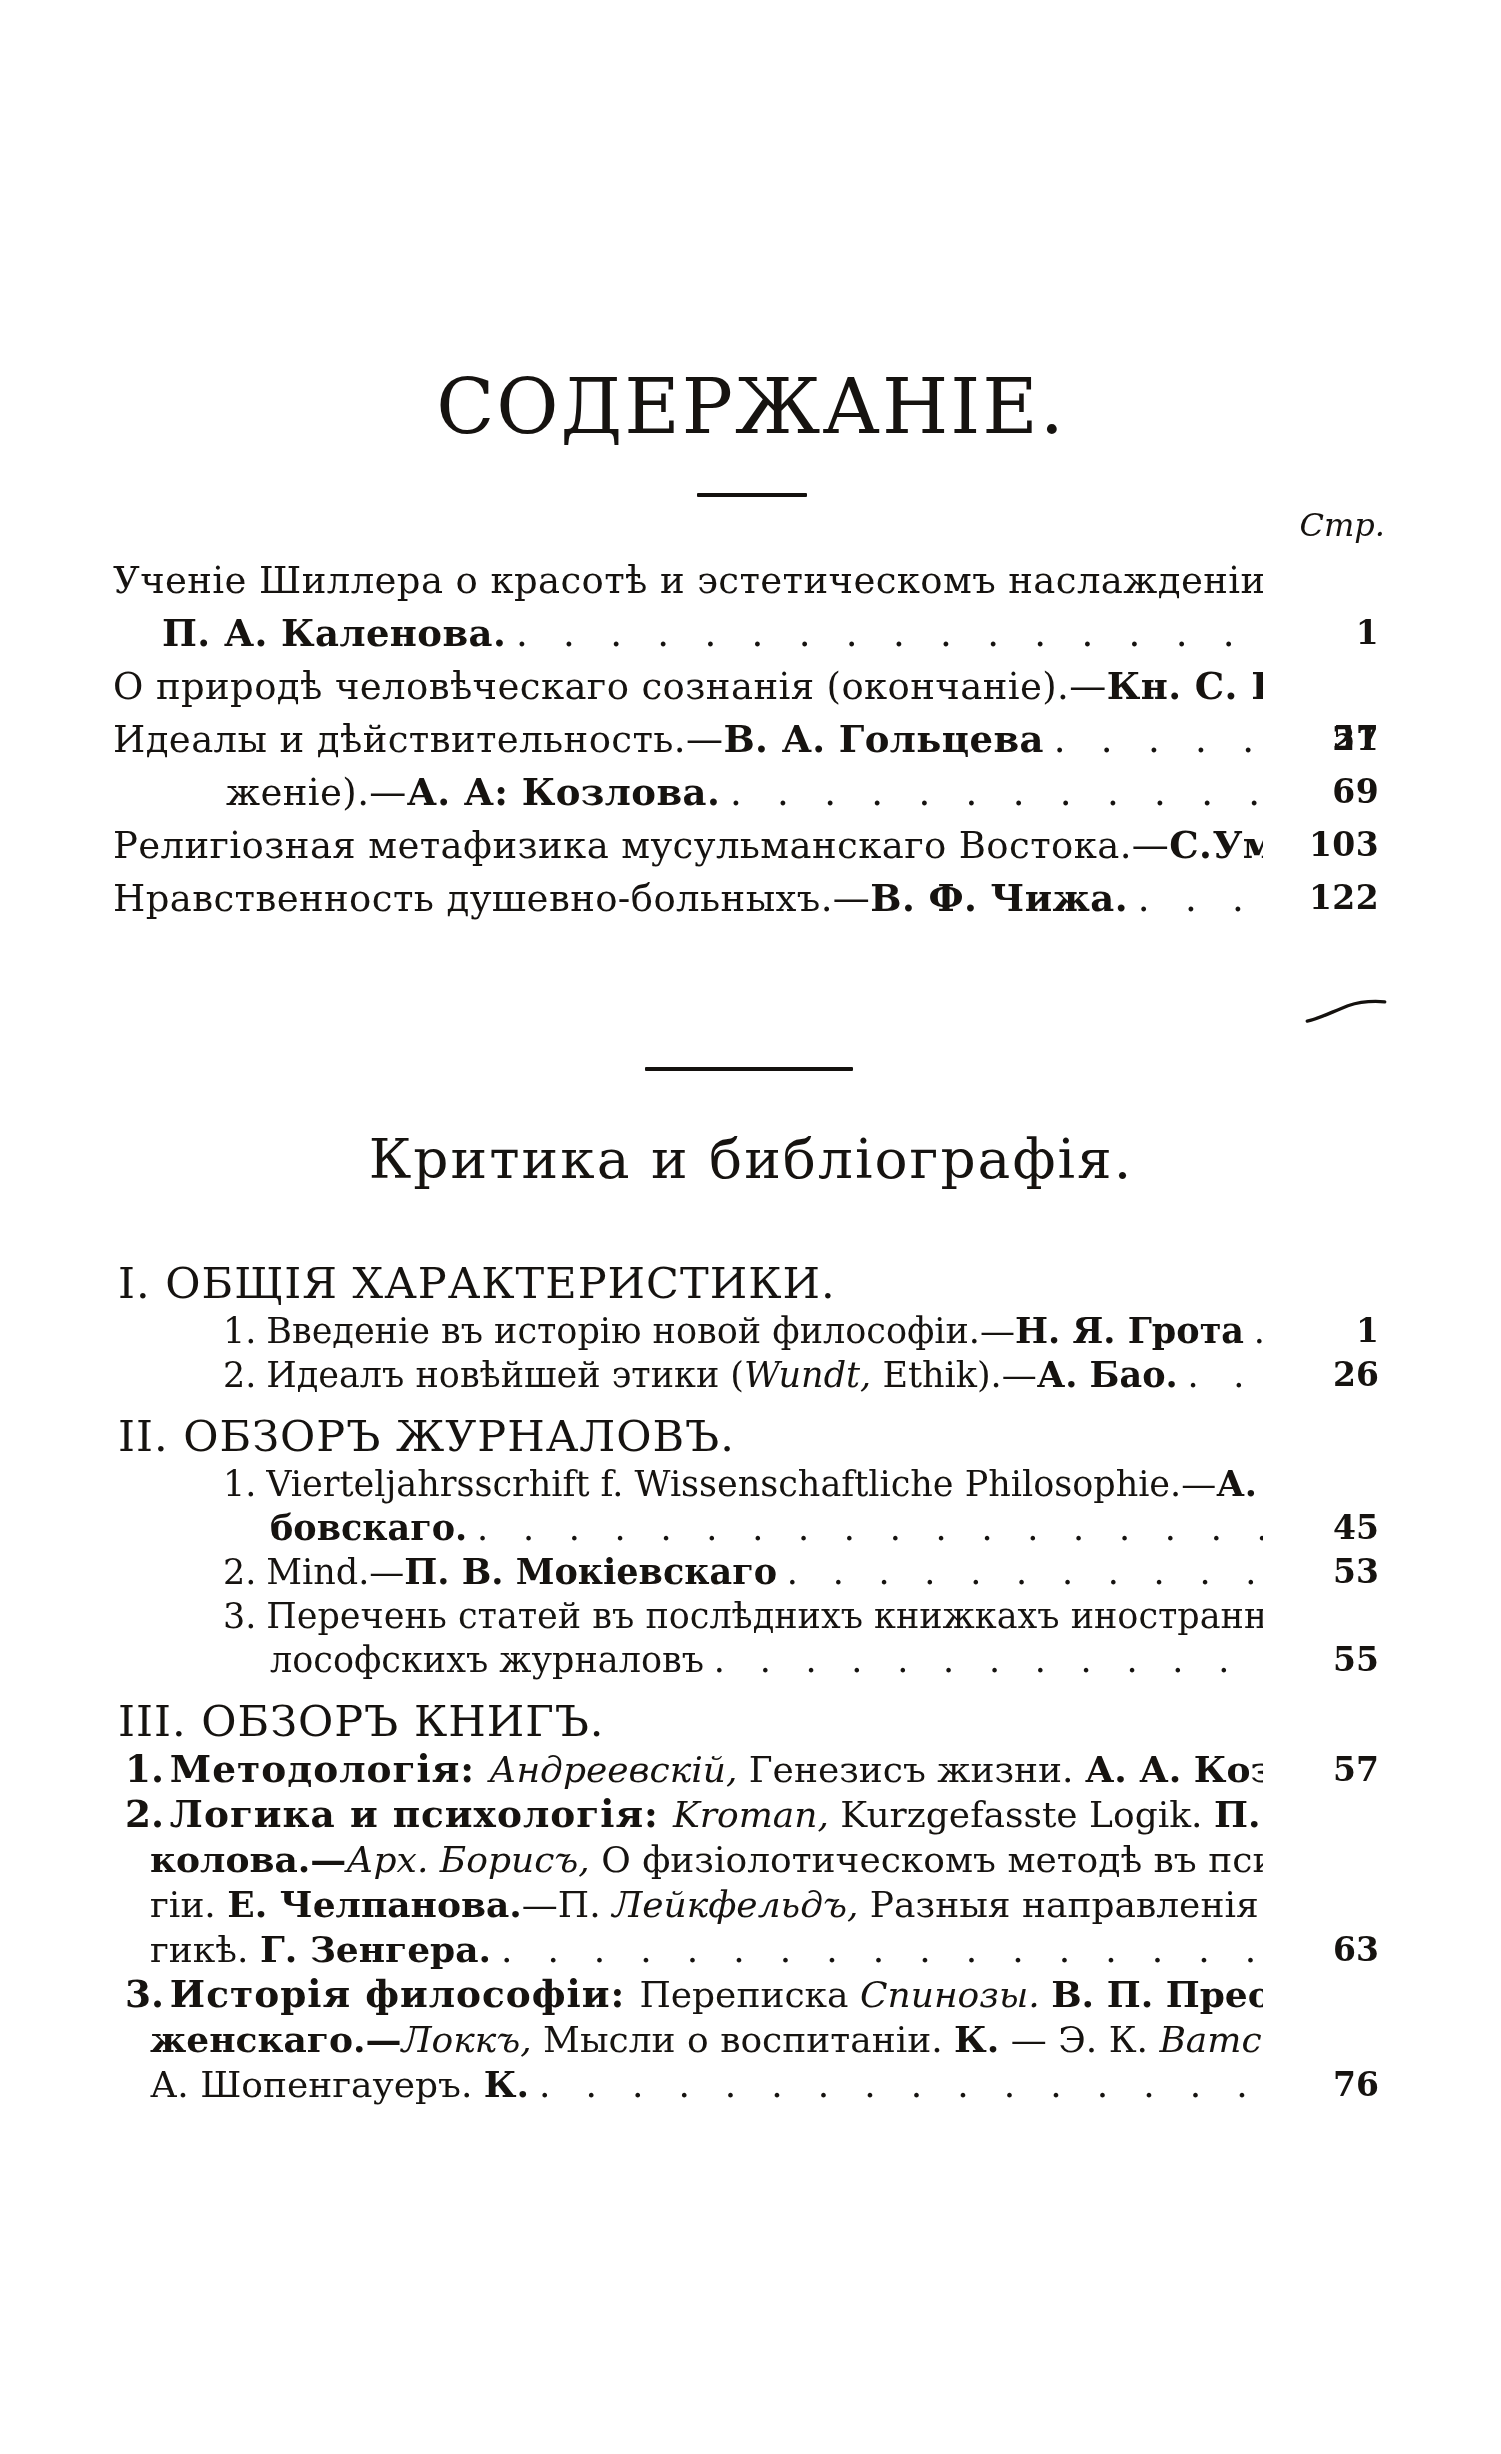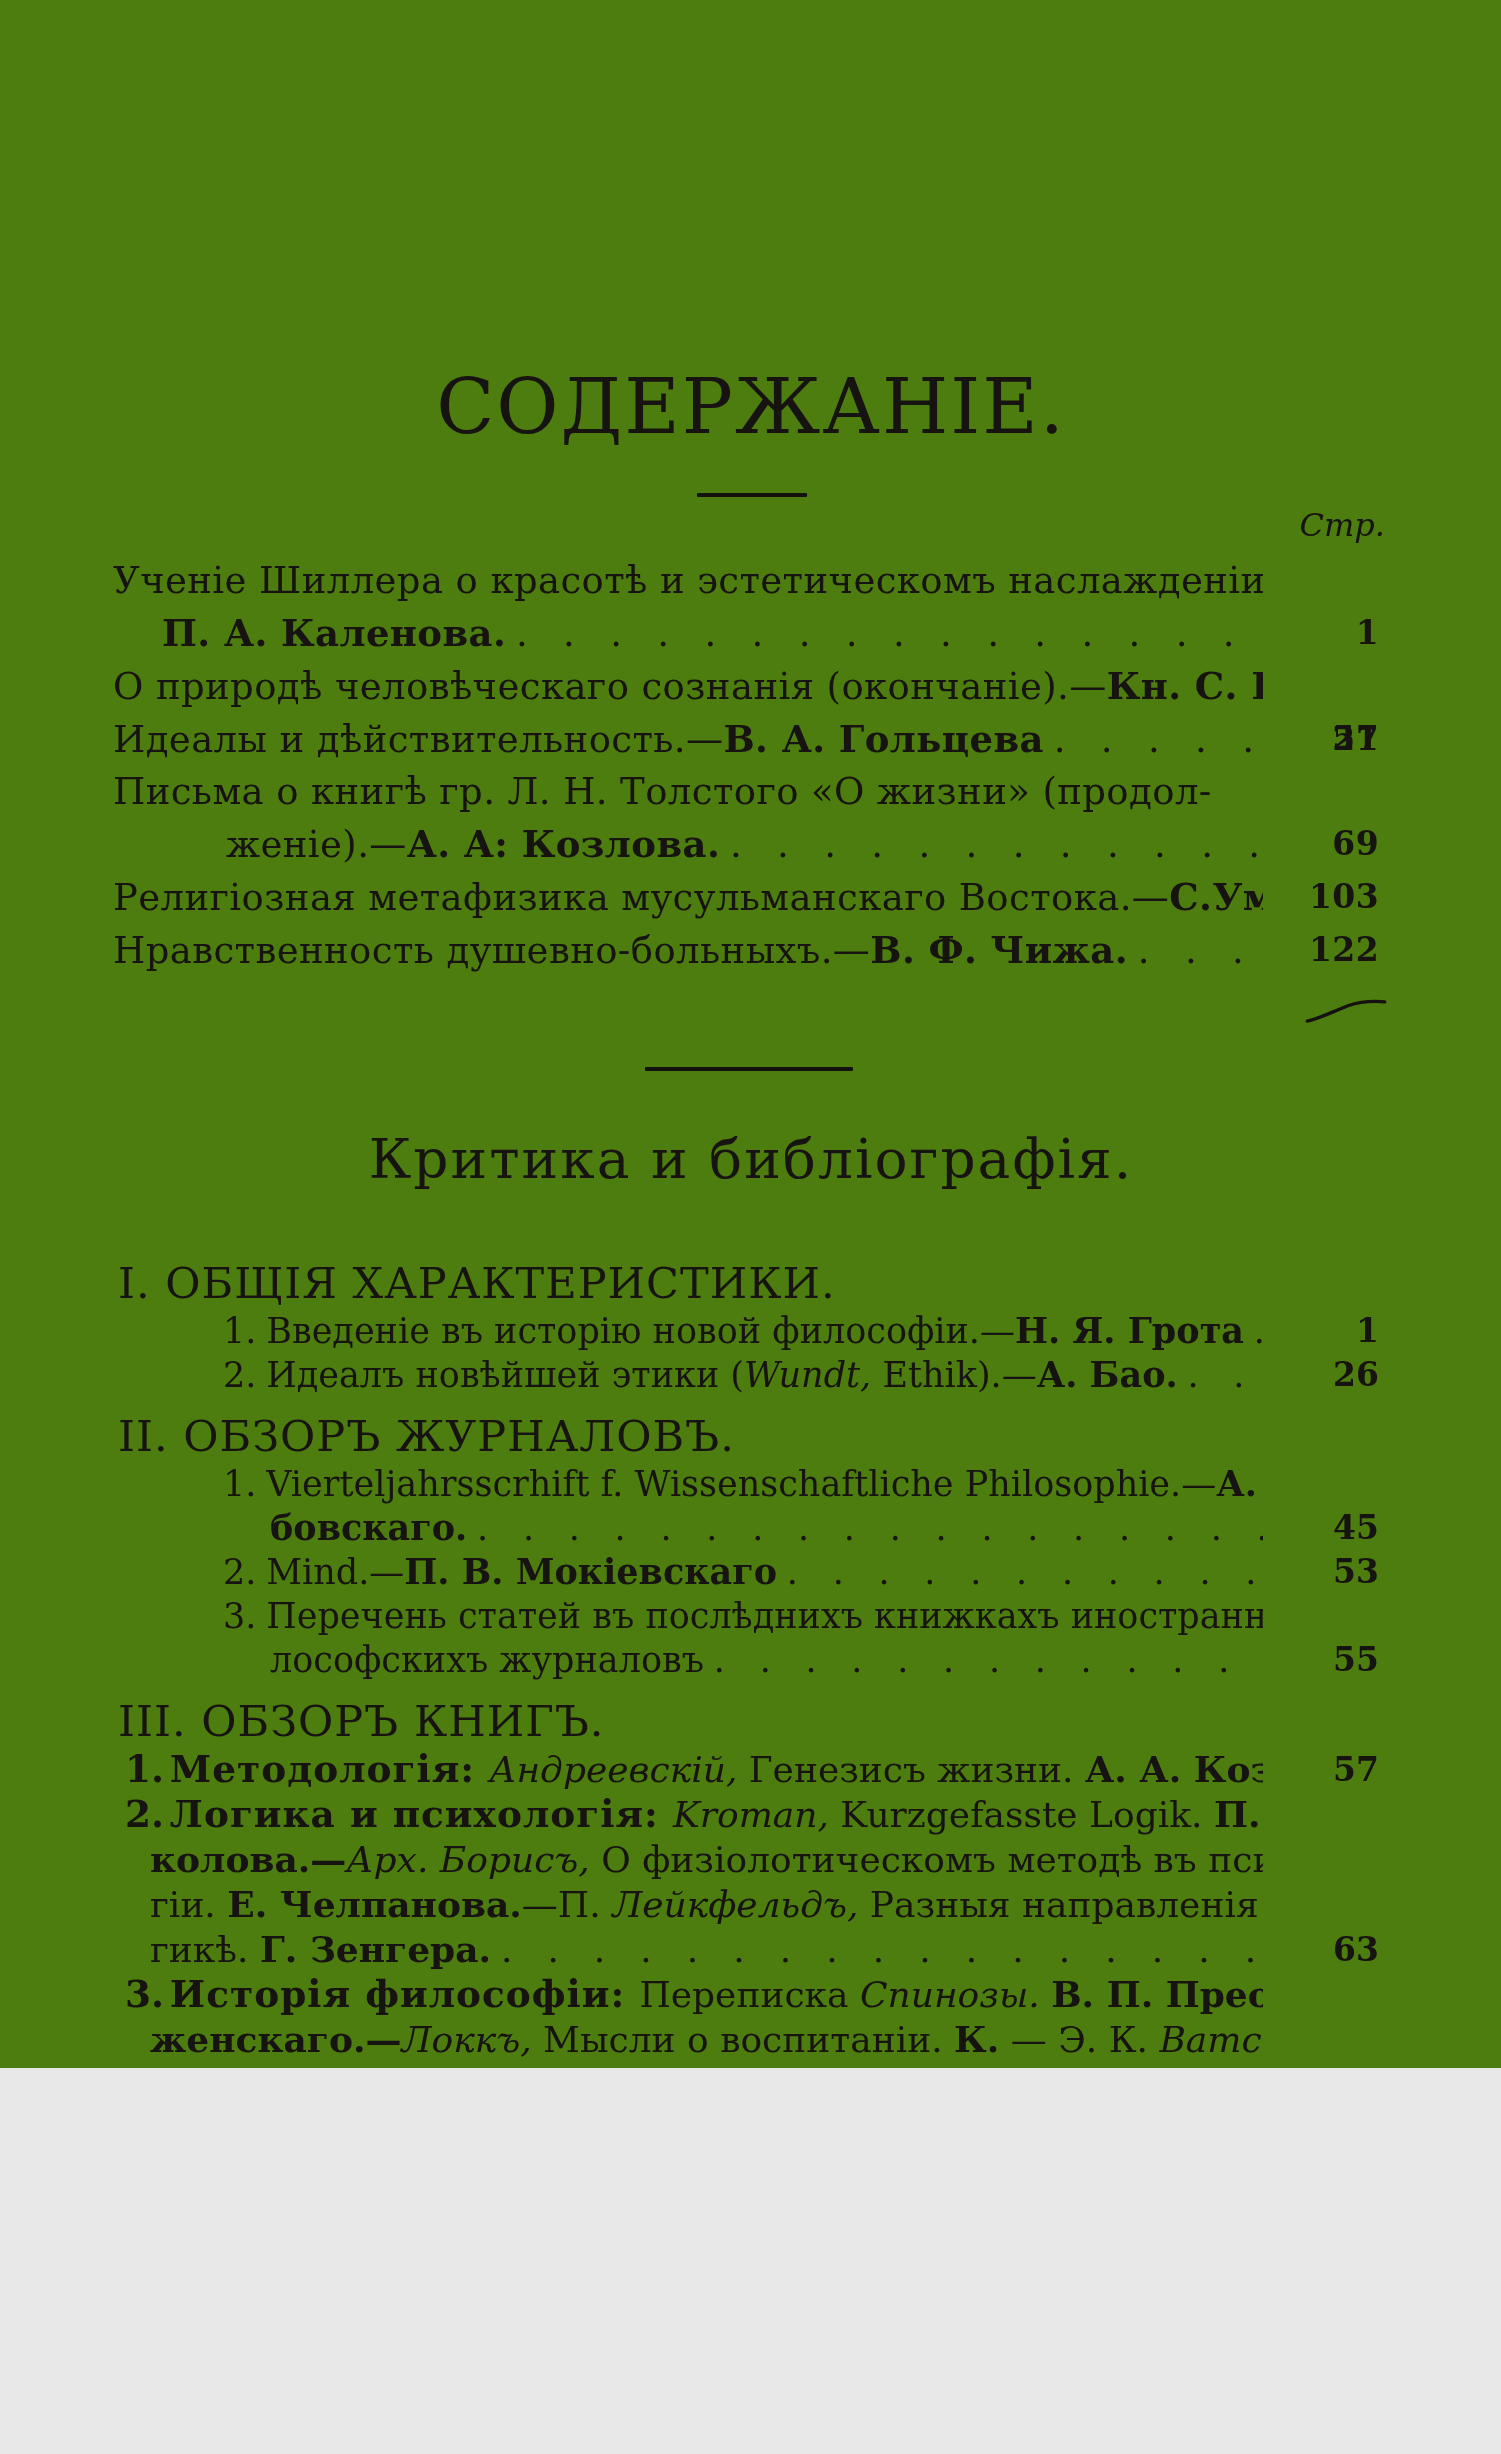--- a/index.html
+++ b/index.html
@@ -3,22 +3,22 @@
 <meta charset="utf-8">
 <style>
   html,body { margin:0; padding:0; }
   body {
     width:1502px; height:2454px;
     background:#e8e8e8;
     font-family:"DejaVu Serif","Liberation Serif",serif;
   }
   .page {
     position:relative;
-    width:1502px; height:2068px;
-    background:#4d7c0f;
+    width:1502px; height:2454px;
+    background:#ffffff;
     color:#161310;
     overflow:hidden;
   }
   .page-title {
     position:absolute; top:365px; left:0; width:100%;
     text-align:center;
     font-size:76px; line-height:1.1; font-weight:400;
     letter-spacing:2px; margin:0;
   }
   .rule { position:absolute; background:#14110e; height:3.9px; border-radius:1px; }
@@ -85,23 +85,20 @@
       </div>
       <div class="row">
         <span class="txt"><span class="s-n">О природѣ человѣческаго сознанія (окончаніе).—</span><span class="s-b">Кн. С. Н.</span></span>
       </div>
       <div class="row ind-1">
         <span class="pg">21</span>
       </div>
       <div class="row">
         <span class="txt"><span class="s-n">Идеалы и дѣйствительность.—</span><span class="s-b">В. А. Гольцева</span><span class="s-d">. . . . . . .</span></span>
         <span class="pg">57</span>
-      </div>
-      <div class="row">
-        <span class="txt"><span class="s-n">Письма о книгѣ гр. Л. Н. Толстого «О жизни» (продол-</span></span>
       </div>
       <div class="row ind-2">
         <span class="txt"><span class="s-n">женіе).—</span><span class="s-b">А. А: Козлова.</span><span class="s-d">. . . . . . . . . . . . . .</span></span>
         <span class="pg">69</span>
       </div>
       <div class="row">
         <span class="txt"><span class="s-n">Религіозная метафизика мусульманскаго Востока.—</span><span class="s-b">С.Уманца.</span></span>
         <span class="pg">103</span>
       </div>
       <div class="row">

